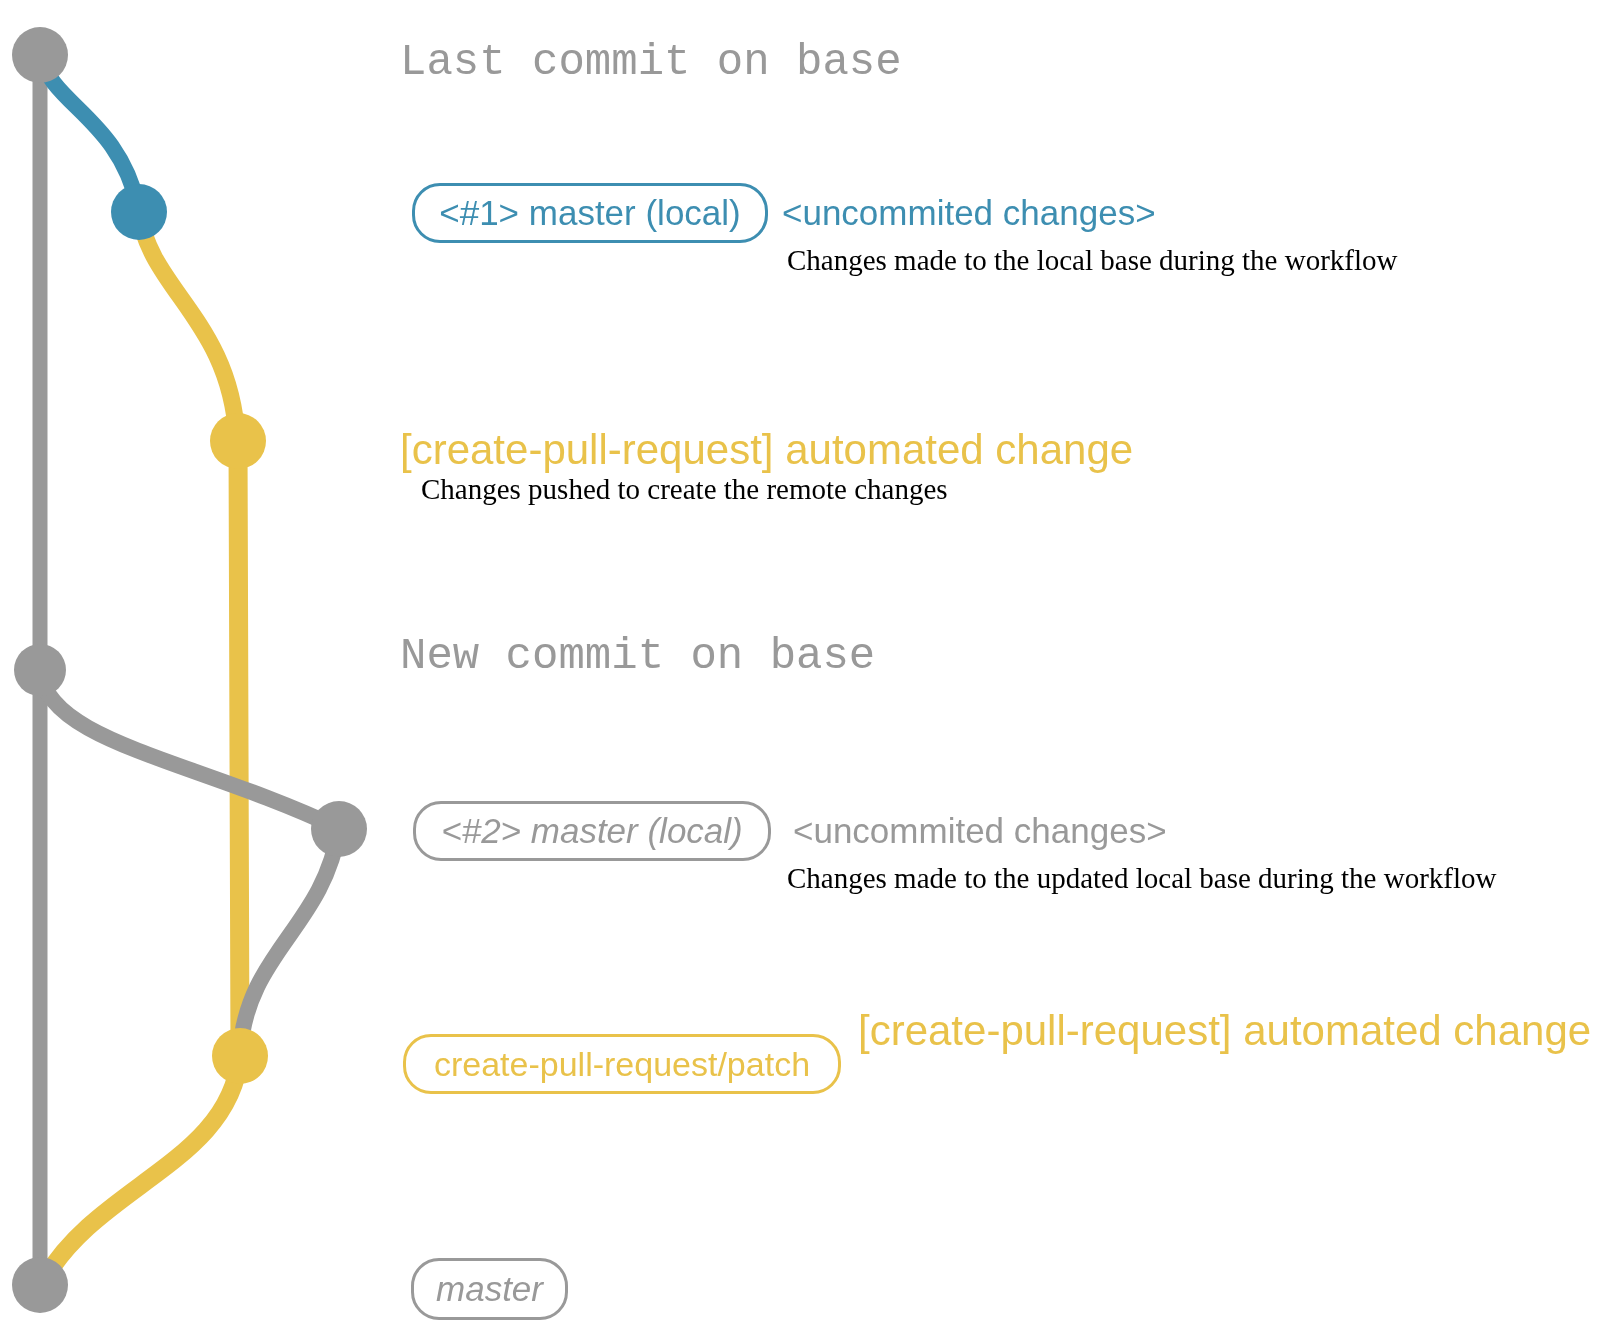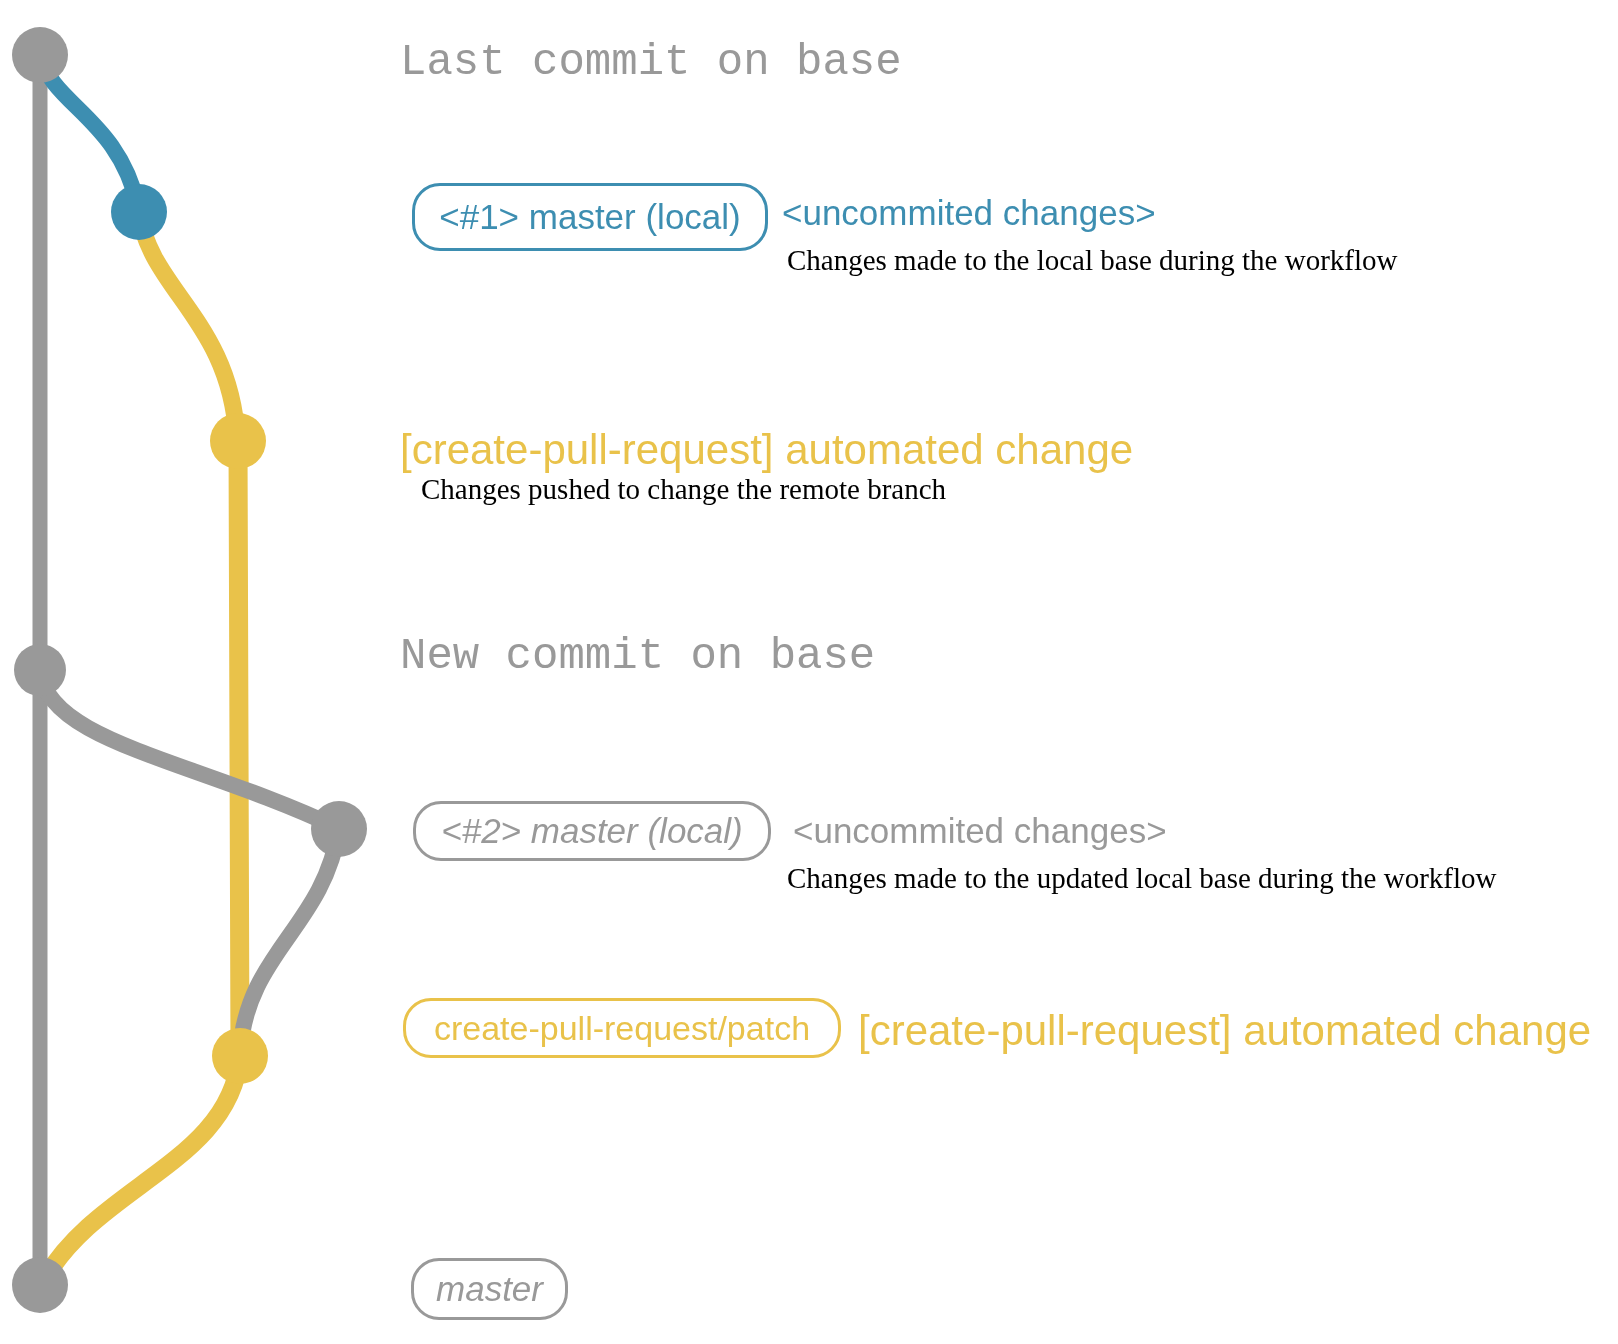--- a/index.html
+++ b/index.html
@@ -57,25 +57,25 @@
     justify-content: center;
     border: 3px solid;
     border-radius: 28px;
     white-space: nowrap;
     font-family: "Liberation Sans", sans-serif;
     font-size: 35px;
     box-sizing: border-box;
   }
   .badge-local  { color: var(--color-local, #3D8EB1);  border-color: var(--color-local, #3D8EB1); }
   .badge-base   { color: var(--color-base, #999999);   border-color: var(--color-base, #999999); font-style: italic; }
-  .badge-remote { color: var(--color-remote, #E9C24A); border-color: var(--color-remote, #E9C24A); font-size: 34px; }
+  .badge-remote { color: var(--color-remote, #E9C24A); border-color: var(--color-remote, #E9C24A); font-size: 34px; margin-top: 36px; }
 
   
   .pos-label-last   { left: 400px; top: 36px;  }
-  .pos-badge1       { left: 412px; top: 183px; width: 356px; height: 68px; }
+  .pos-badge1       { left: 412px; top: 183px; width: 356px; height: 60px; }
   .pos-msg1         { left: 782px; top: 192px; }
   .pos-desc1        { left: 787px; top: 243px; text-align: center; }
   .pos-heading-p1   { left: 400px; top: 425px; }
   .pos-desc-p1      { left: 421px; top: 472px; }
   .pos-label-new    { left: 400px; top: 630px; }
   .pos-badge2       { left: 413px; top: 801px; width: 358px; height: 60px; }
   .pos-msg2         { left: 793px; top: 810px; }
   .pos-desc2        { left: 787px; top: 861px; }
   .pos-badge3       { left: 403px; top: 998px; width: 438px; height: 60px; }
   .pos-heading-p2   { left: 858px; top: 1006px; }
@@ -115,21 +115,21 @@
 
   <div class="txt sans-label pos-label-last">Last commit on base</div>
 
   <div class="badge badge-local pos-badge1">
     <span>&lt;#1&gt; master (local)</span>
   </div>
   <div class="txt msg msg-local pos-msg1">&lt;uncommited changes&gt;</div>
   <div class="txt desc pos-desc1">Changes made to the local base during the workflow</div>
 
   <div class="txt msg msg-remote pos-heading-p1">[create-pull-request] automated change</div>
-  <div class="txt desc pos-desc-p1">Changes pushed to change the remote branch</div>
+  <div class="txt desc pos-desc-p1">Changes pushed to create the remote changes</div>
 
   <div class="txt sans-label pos-label-new">New commit on base</div>
 
   <div class="badge badge-base pos-badge2">
     <span>&lt;#2&gt; master (local)</span>
   </div>
   <div class="txt msg msg-base pos-msg2">&lt;uncommited changes&gt;</div>
   <div class="txt desc pos-desc2">Changes made to the updated local base during the workflow</div>
 
   <div class="badge badge-remote pos-badge3">

